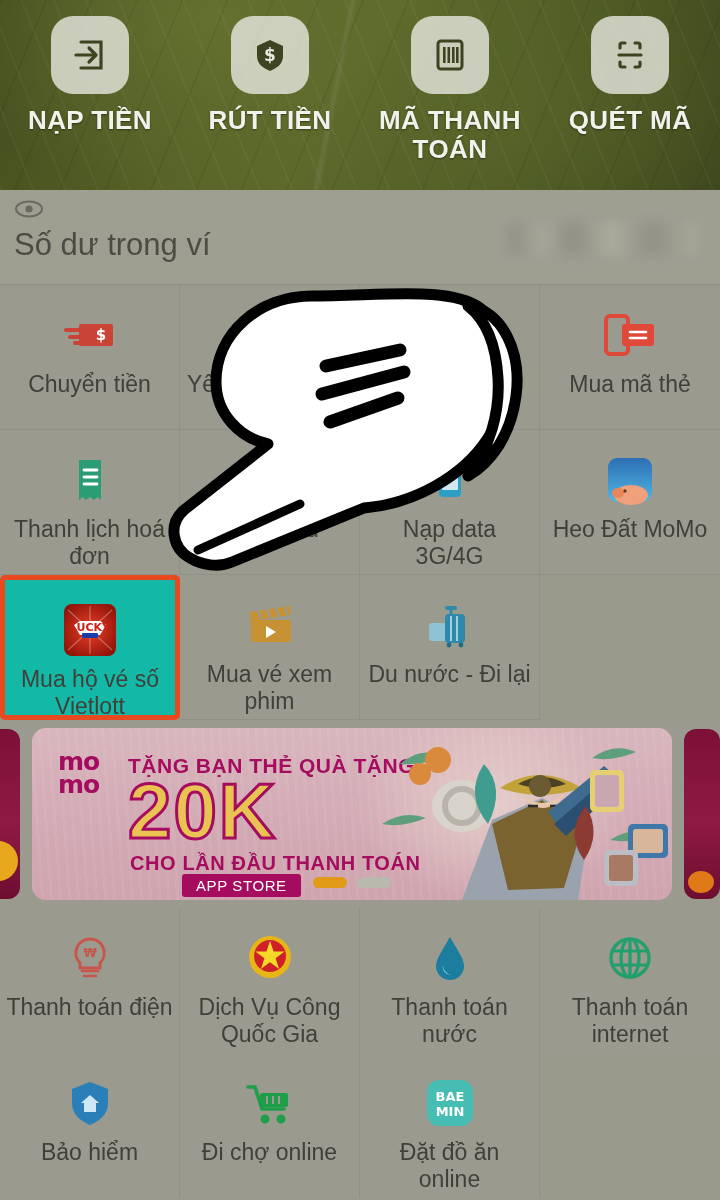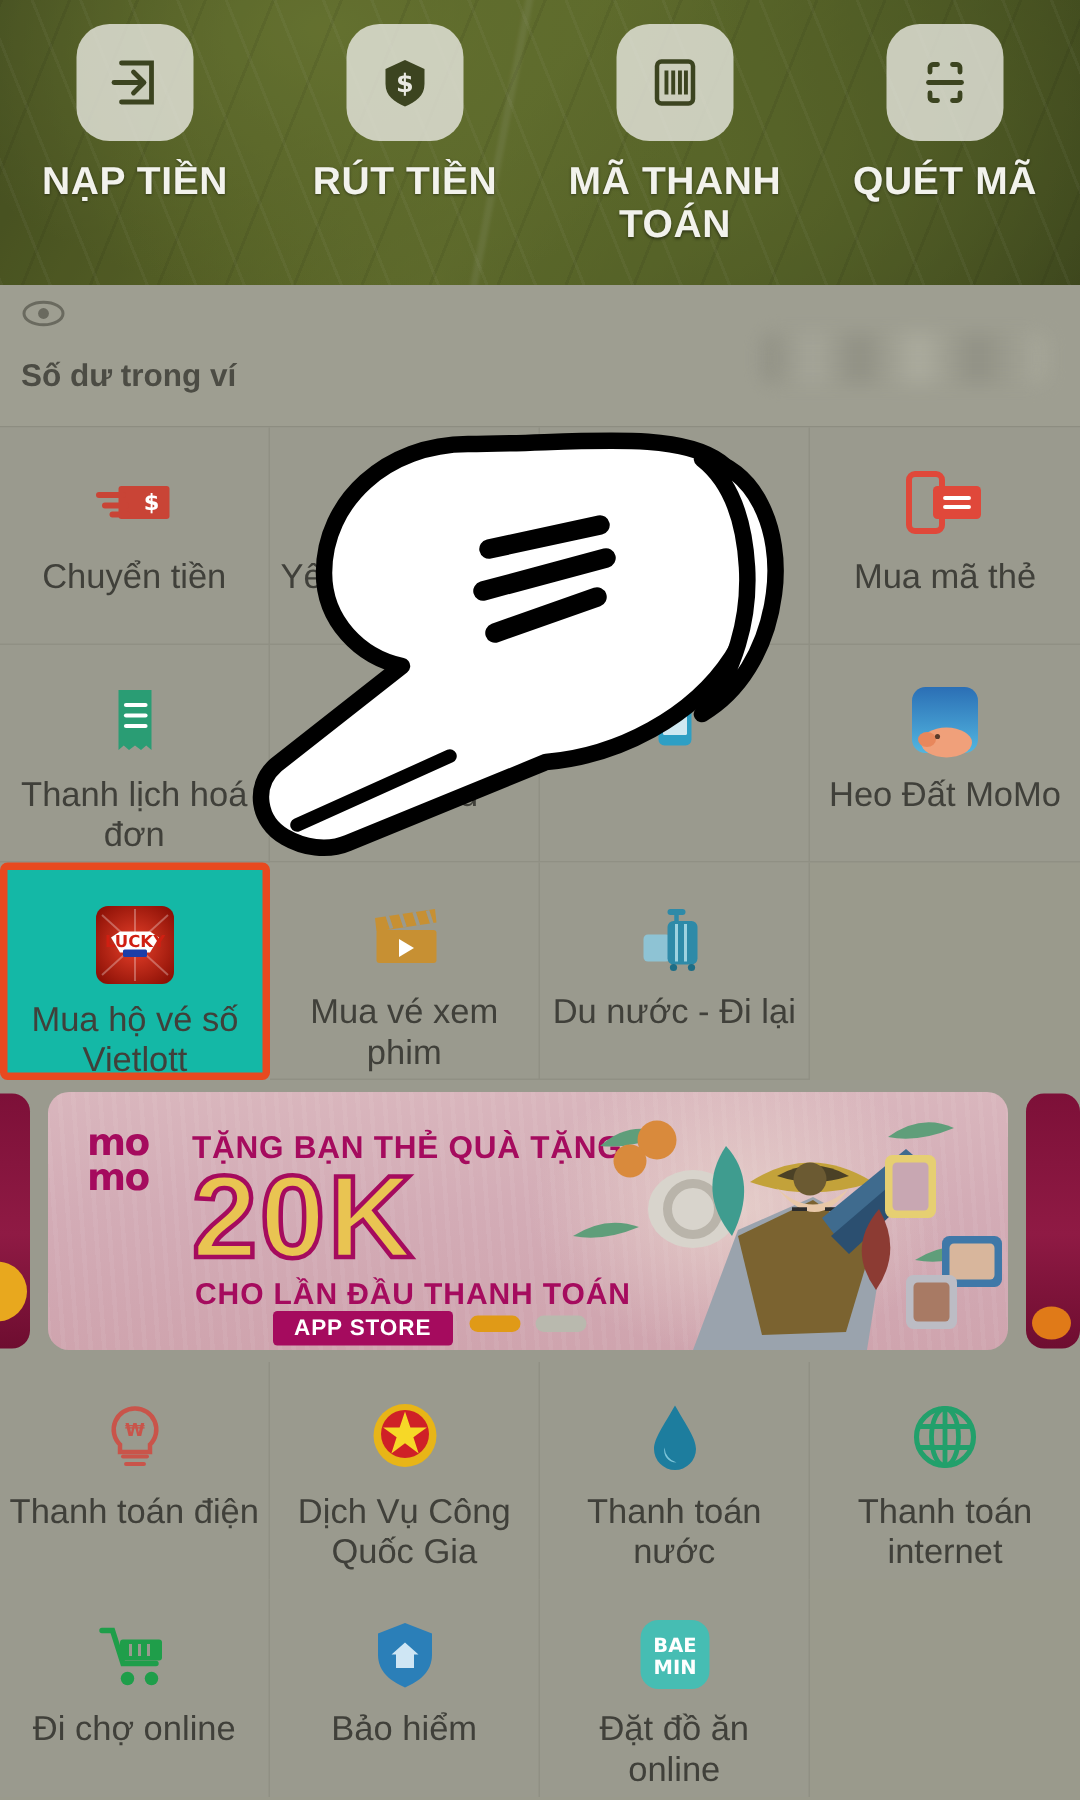--- a/index.html
+++ b/index.html
@@ -52,21 +52,21 @@
   .hero-ic{ stroke:#3c4420; fill:none; stroke-width:3.2; }
 
   
   .balance{
     position:relative; height:95px; width:720px;
     background:#9e9e91;
     border-bottom:1px solid #8d8d81;
     padding:10px 14px 0 14px;
   }
   .eye{ width:30px; height:18px; display:block; }
-  .bal-label{ font-size:21px; color:#4c4c44; margin-top:21px;font-weight:bold; }
+  .bal-label{ font-size:31px; color:#4c4c44; margin-top:9px; }
   .bal-amount{
     position:absolute; right:22px; top:32px;
     width:190px; height:34px; border-radius:6px;
     background:linear-gradient(90deg,#8e8e82 0%, #a7a79a 18%, #8f8f83 34%, #adad9f 55%, #909084 75%, #a9a99b 100%);
     filter:blur(6px); opacity:0.95;
   }
 
   
   .grid{ display:flex; flex-wrap:wrap; width:720px; }
   .cell{
@@ -135,21 +135,21 @@
     font-size:78px; font-weight:bold; line-height:1;
     color:#e9c452; -webkit-text-stroke:3px #a50b5e;
     letter-spacing:2px;
   }
   .bn-t2{
     position:absolute; left:98px; top:124px;
     font-size:20px; font-weight:bold; color:#a50b5e; letter-spacing:0.6px;
   }
   .bn-store{
     position:absolute; left:150px; top:146px;
-    background:#a50b5e; color:#fff; font-size:15px; font-weight:bold;
+    background:#a50b5e; color:#fff; font-size:15px; font-weight:normal;
     padding:3px 14px; border-radius:3px; letter-spacing:0.6px;
   }
   .bn-art{ position:absolute; right:0; top:0; width:330px; height:172px; }
   .dots{ position:absolute; left:50%; transform:translateX(-50%); bottom:12px; display:flex; gap:10px; z-index:4; }
   .dot{ width:34px; height:11px; border-radius:6px; background:#b9b9ae; }
   .dot.on{ background:#e09a17; }
 
   
   .hand{ position:absolute; left:150px; top:262px; width:400px; height:320px; z-index:40; pointer-events:none; }
 </style>
@@ -301,20 +301,21 @@
       <div class="cell-label">Ví trả sau</div>
     </div>
 
     <div class="cell">
       <div class="cell-ico">
         <svg width="48" height="46" viewBox="0 0 48 46">
           <rect x="13" y="4" width="22" height="36" rx="4" fill="#2e9fc4"></rect>
           <rect x="16" y="9" width="16" height="24" rx="1" fill="#cfe8f1"></rect>
         </svg>
       </div>
+      <div class="cell-label">Nạp data 3G/4G</div>
     </div>
 
     <div class="cell">
       <div class="cell-ico">
         <svg width="54" height="54" viewBox="0 0 54 54">
           <defs>
             <linearGradient id="pigbg" x1="0" y1="0" x2="0" y2="1">
               <stop offset="0%" stop-color="#2b6fb5"></stop>
                 <stop offset="100%" stop-color="#52b6e0"></stop>
             </linearGradient>
@@ -498,43 +499,43 @@
           <path d="M6 31 h36" stroke="#22a06b" stroke-width="3.2"></path>
           <path d="M24 5 v38" stroke="#22a06b" stroke-width="3.2"></path>
         </svg>
       </div>
       <div class="cell-label">Thanh toán internet</div>
     </div>
 
 
     <div class="cell">
       <div class="cell-ico">
+        <svg width="48" height="50" viewBox="0 0 48 50">
+          <path d="M24 4 L42 11 V25 c0 12 -9 18 -18 22 C15 43 6 37 6 25 V11 Z" fill="#2b7fb8"></path>
+          <path d="M24 17 l9 8 h-3 v9 h-12 v-9 h-3 Z" fill="#cfe6f4"></path>
+        </svg>
+      </div>
+      <div class="cell-label">Bảo hiểm</div>
+    </div>
+
+    <div class="cell">
+      <div class="cell-ico">
         <svg width="52" height="48" viewBox="0 0 52 48">
           <path d="M4 8 h7 l7 22 h22" fill="none" stroke="#1f9e4a" stroke-width="3.6" stroke-linecap="round"></path>
           <rect x="16" y="14" width="28" height="14" rx="2" fill="#1f9e4a"></rect>
           <g stroke="#9a9a8e" stroke-width="2">
             <path d="M23 17 v8"></path>
               <path d="M29 17 v8"></path>
               <path d="M35 17 v8"></path>
           </g>
           <circle cx="21" cy="40" r="4.5" fill="#1f9e4a"></circle>
           <circle cx="37" cy="40" r="4.5" fill="#1f9e4a"></circle>
         </svg>
       </div>
       <div class="cell-label">Đi chợ online</div>
-    </div>
-
-    <div class="cell">
-      <div class="cell-ico">
-        <svg width="48" height="50" viewBox="0 0 48 50">
-          <path d="M24 4 L42 11 V25 c0 12 -9 18 -18 22 C15 43 6 37 6 25 V11 Z" fill="#2b7fb8"></path>
-          <path d="M24 17 l9 8 h-3 v9 h-12 v-9 h-3 Z" fill="#cfe6f4"></path>
-        </svg>
-      </div>
-      <div class="cell-label">Bảo hiểm</div>
     </div>
 
     <div class="cell">
       <div class="cell-ico">
         <svg width="54" height="54" viewBox="0 0 54 54">
           <rect x="4" y="4" width="46" height="46" rx="12" fill="#46bdb3"></rect>
           <text x="27" y="25" font-size="13" font-weight="bold" fill="#ffffff" text-anchor="middle" font-family="DejaVu Sans, sans-serif">BAE</text>
           <text x="27" y="40" font-size="13" font-weight="bold" fill="#ffffff" text-anchor="middle" font-family="DejaVu Sans, sans-serif">MIN</text>
         </svg>
       </div>

